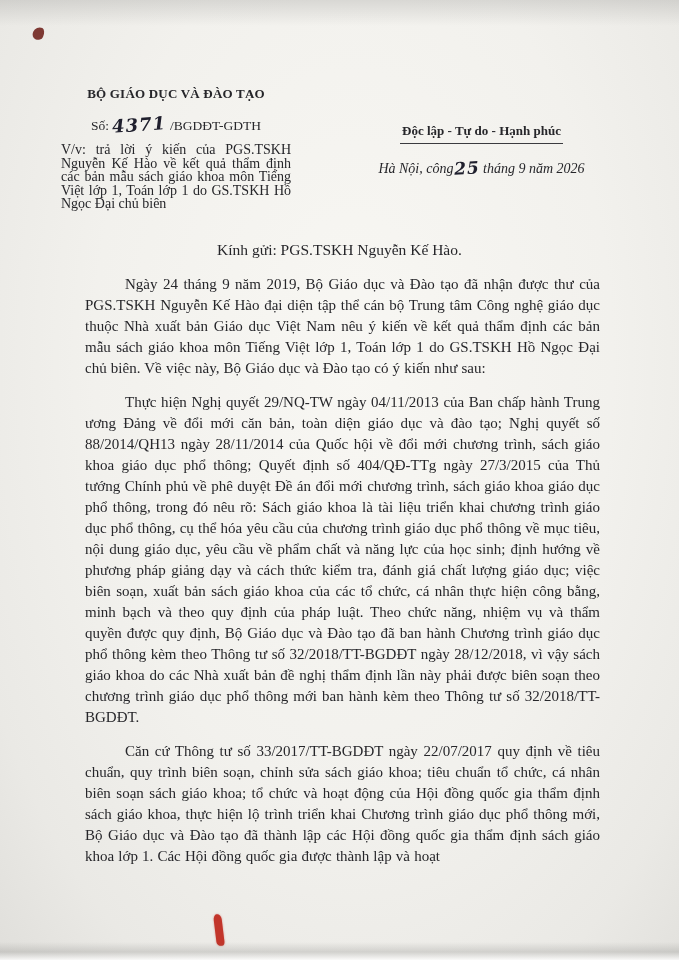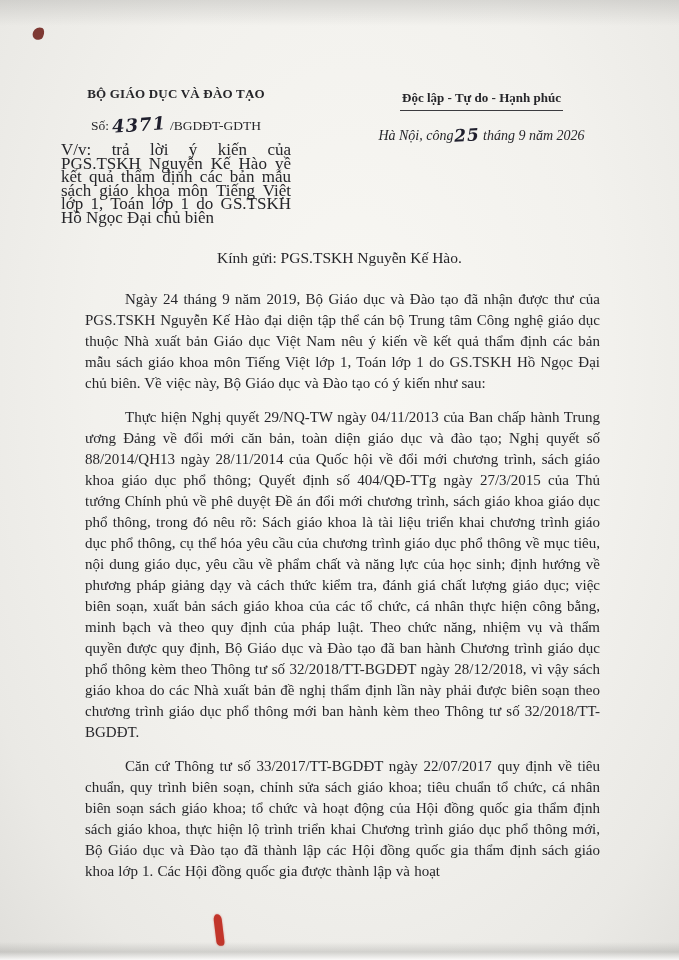--- a/index.html
+++ b/index.html
@@ -34,56 +34,56 @@
     opacity:.88;
   }
   .ink-mark-bottom {
     position:absolute; left:215px; top:914px; width:8px; height:32px;
     background:#c2352a;
     border-radius:45% 55% 40% 60% / 18% 18% 14% 14%;
     transform:rotate(-7deg);
     box-shadow:0 0 2px rgba(194,53,42,.55);
   }
 
-  .header { display:flex; align-items:flex-start; padding:86px 26px 0 42px; }
+  .header { display:flex; align-items:center; padding:86px 26px 0 42px; }
   .header-left { width:268px; text-align:center; flex:none; }
   .org-name { font-weight:bold; font-size:13px; letter-spacing:.2px; }
   .doc-number { margin-top:11px; font-size:13.5px; white-space:nowrap; }
   .handwritten {
     display:inline-block;
     font-family:"DejaVu Serif", serif;
     font-style:italic; font-weight:600;
     color:#20202e;
     letter-spacing:1px;
   }
   .hw-number { font-size:18px; margin:0 4px 0 3px; transform:rotate(-4deg) translateY(1px); }
   .hw-day    { font-size:17px; margin:0 3px 0 1px; transform:rotate(-3deg) translateY(1px); }
   .subject {
     margin:9px auto 0; width:230px;
-    font-size:17px; line-height:13.6px;
+    font-size:14px; line-height:13.6px;
     text-align:justify;
   }
   .header-right { flex:1; text-align:center; padding-top:1px; }
   .national-title { font-weight:bold; font-size:13px; letter-spacing:.1px; }
   .motto {
     display:inline-block; font-weight:bold; font-size:13px;
     margin-top:3px; padding:0 2px 4px 2px;
     border-bottom:1.5px solid #3b3b3f;
   }
   .date-line { margin-top:13px; font-style:italic; font-size:14px; white-space:nowrap; }
 
-  .salutation { margin-top:24px; text-align:center; font-size:15.5px; }
+  .salutation { margin-top:30px; text-align:center; font-size:15.5px; }
 
   .para {
     margin:13px 79px 0 85px;
     font-size:15px; line-height:21px;
     text-align:justify; text-indent:40px;
     word-spacing:.4px;
   }
-  .para.first { margin-top:22px; }
+  .para.first { margin-top:15px; }
 </style>
 </head>
 <body>
 
 <div class="page">
 
   <div class="scan-top-shade"></div>
   <div class="ink-mark-top"></div>
 
   <div class="header">

